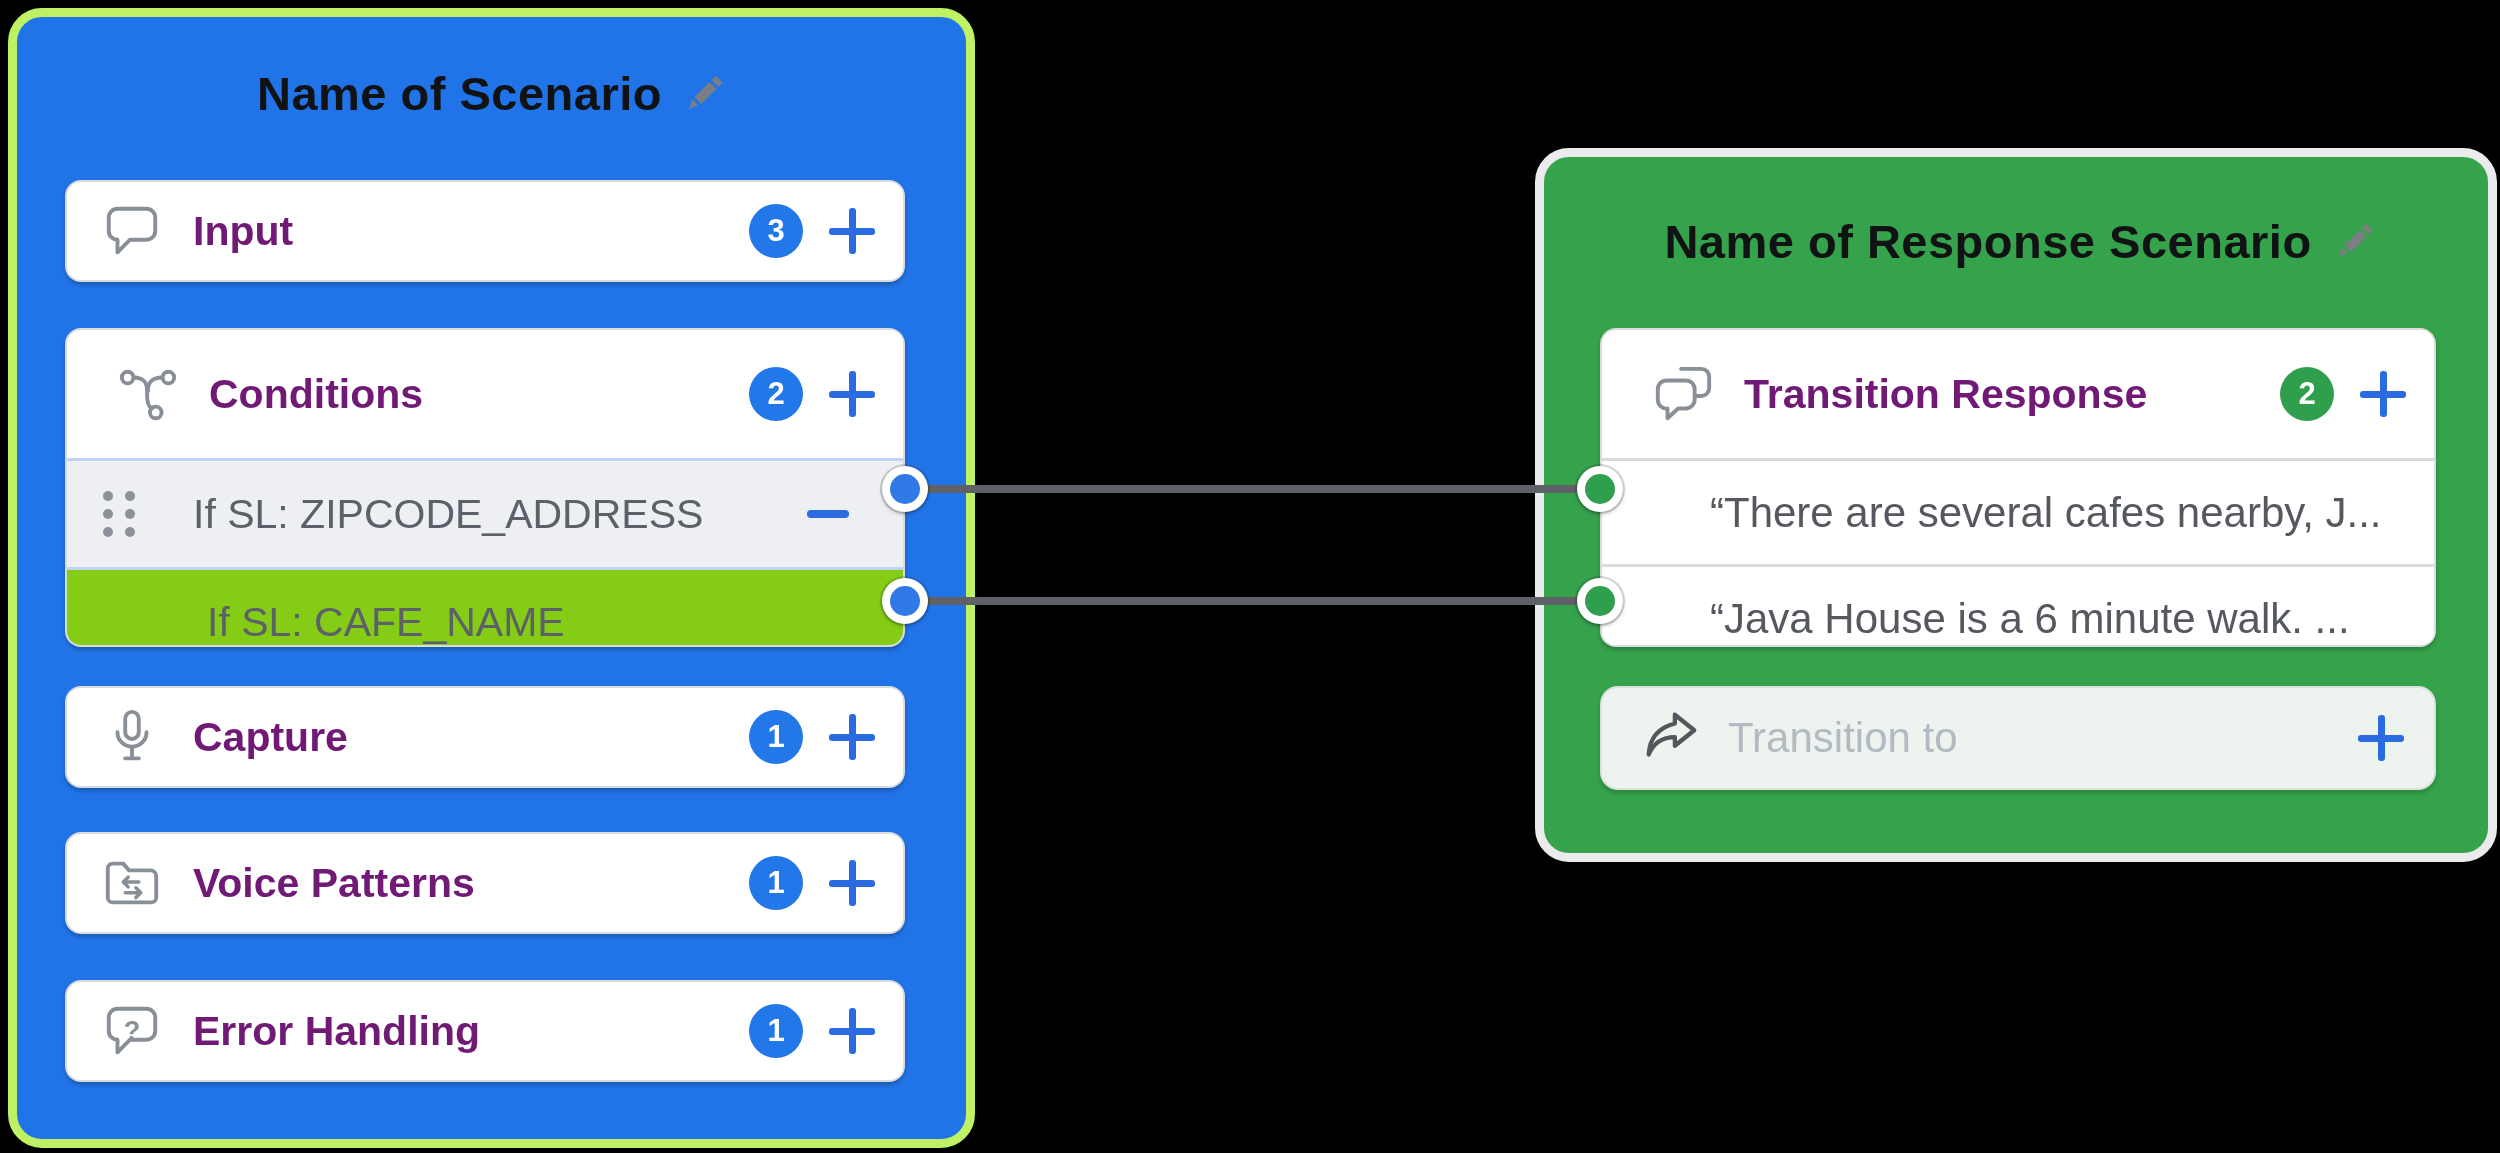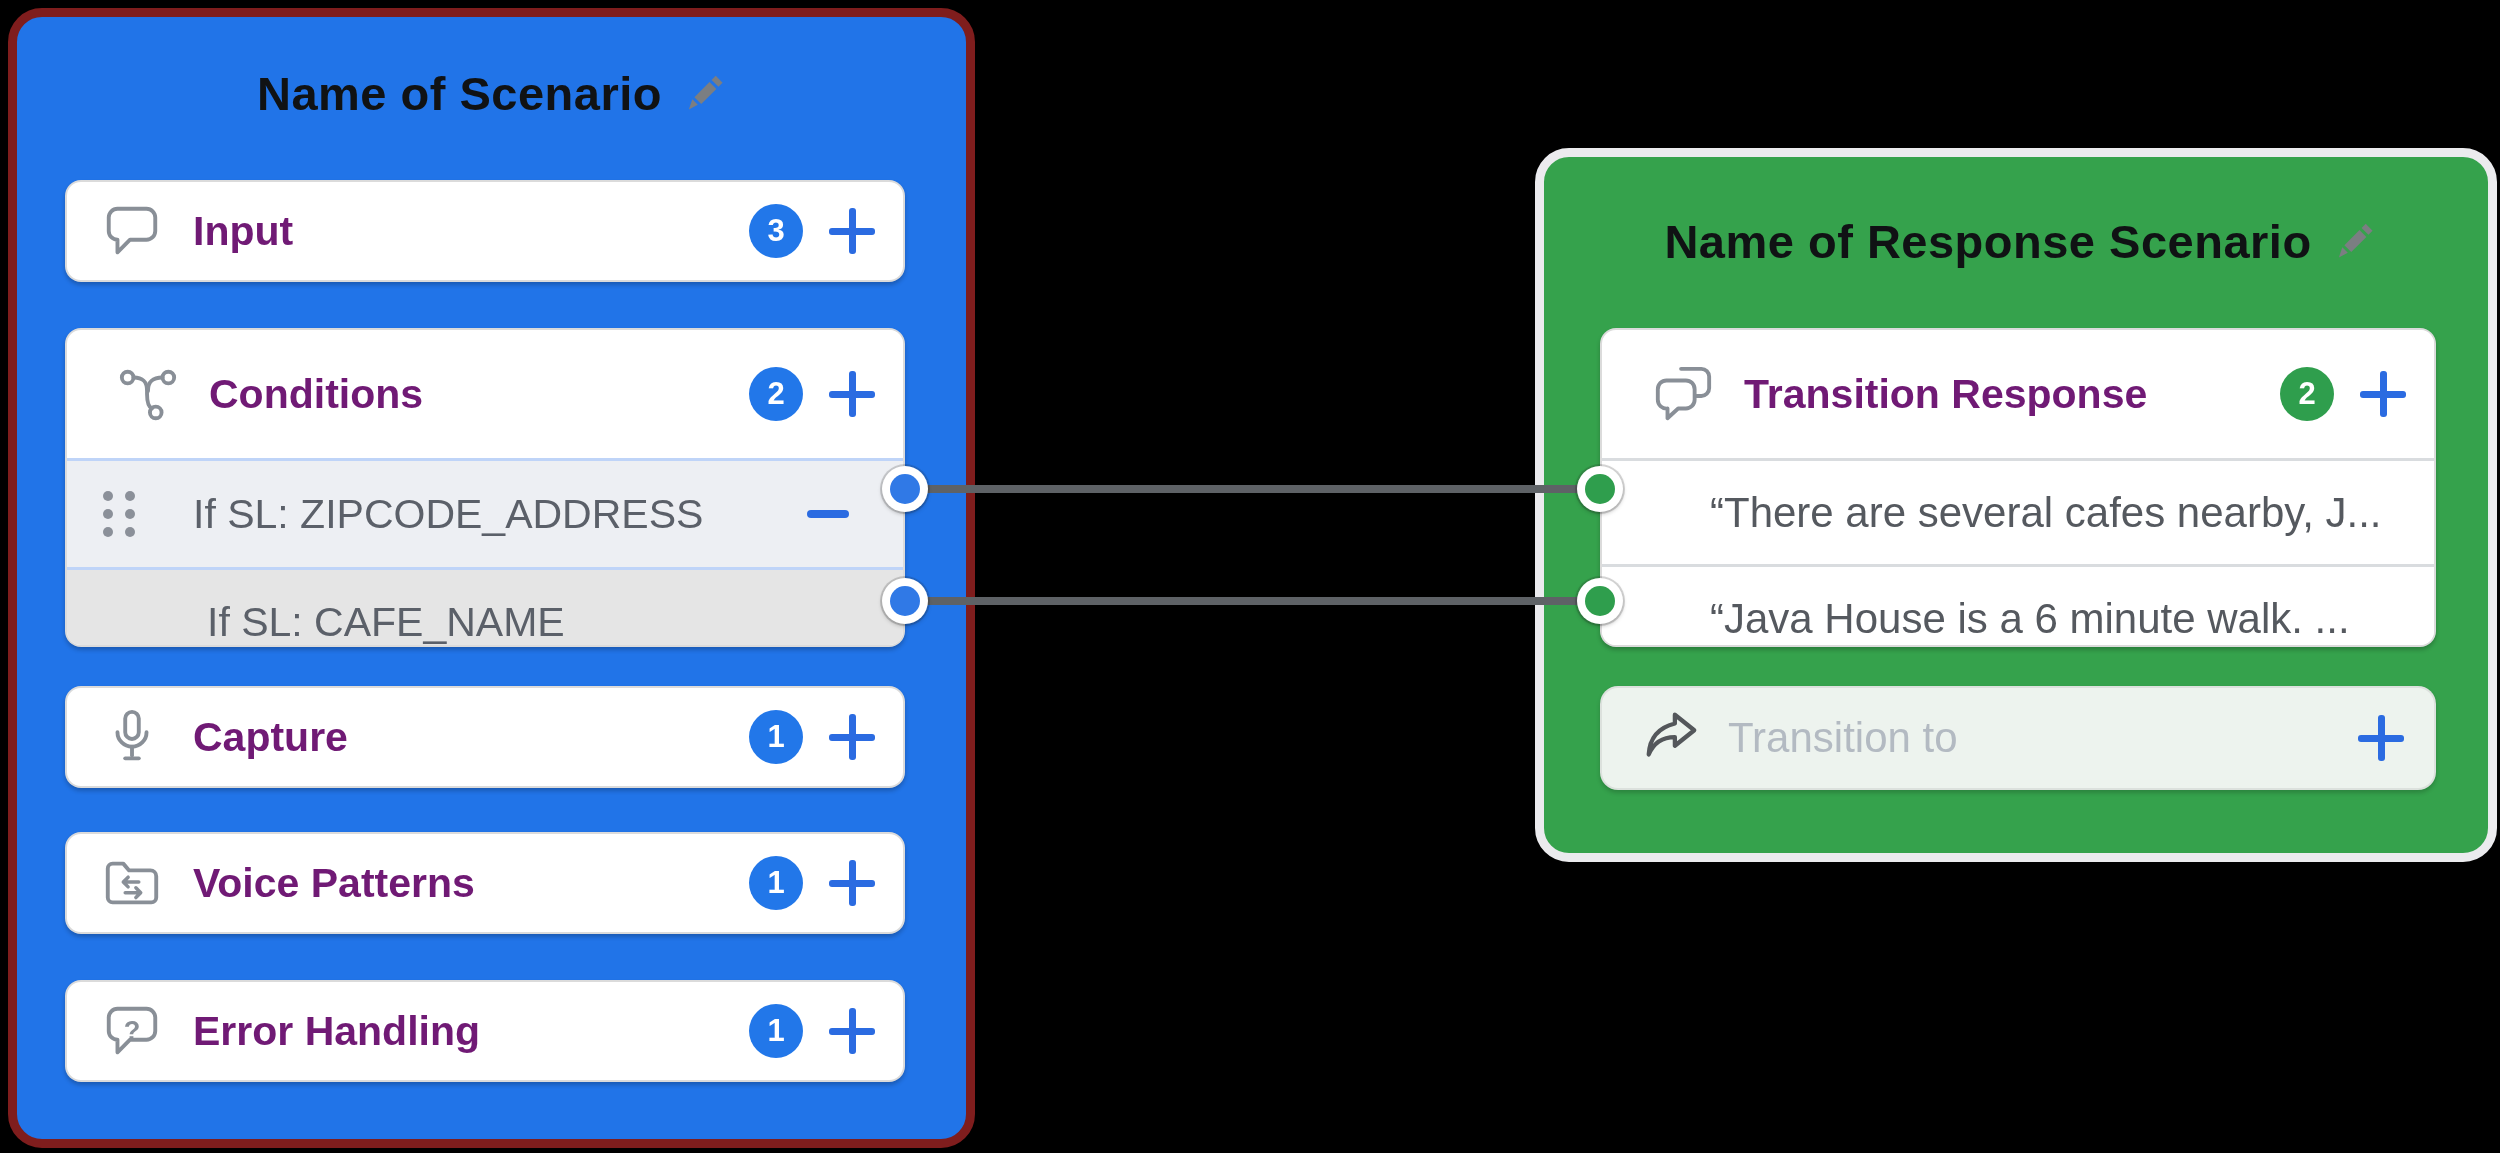--- a/index.html
+++ b/index.html
@@ -7,21 +7,21 @@
     position:relative;width:2500px;height:1153px;overflow:hidden;
     background:#000;font-family:"Liberation Sans",sans-serif;
     -webkit-font-smoothing:antialiased;
   }
   .spacer{flex:1;}
 
   
   .card{position:absolute;box-sizing:border-box;border-radius:34px;}
   #scenario-card{
     left:8px;top:8px;width:967px;height:1140px;
-    background:#2174e8;border:9px solid #7f1d1d;
+    background:#2174e8;border:9px solid #bef264;
     box-shadow:0 6px 18px rgba(0,0,0,.55);
   }
   #response-card{
     left:1535px;top:148px;width:962px;height:714px;
     background:#35a24c;border:9px solid #ebebee;
     box-shadow:0 6px 18px rgba(0,0,0,.55);
   }
 
   .card-title{
     position:absolute;left:0;right:0;display:flex;align-items:center;justify-content:center;
@@ -64,21 +64,21 @@
     box-shadow:0 3px 4px rgba(0,0,0,.22);overflow:hidden;
   }
   #conditions-group{top:311px;height:319px;}
   .group-header{height:128px;display:flex;align-items:center;padding:0 24px 0 34px;background:#fff;margin-left:16px;}
   .cond-item{display:flex;align-items:center;font-size:41px;color:#5b6069;box-sizing:border-box;}
   .cond-selected{
     height:112px;background:#edeff3;
     border-top:3px solid #bfd4f8;border-bottom:3px solid #bfd4f8;
     padding:0 24px 0 36px;
   }
-  .cond-plain{height:104px;padding:0 24px 0 140px;background:#e5e5e5;}
+  .cond-plain{height:104px;padding:0 24px 0 140px;background:#84cc16;}
   .drag-handle{
     display:grid;grid-template-columns:repeat(2,10px);grid-template-rows:repeat(3,10px);
     gap:8px 12px;margin-right:58px;flex:0 0 auto;cursor:grab;
   }
   .drag-handle i{width:10px;height:10px;border-radius:50%;background:#8b9099;}
 
   
   #response-group{position:absolute;left:56px;top:171px;width:836px;height:319px;
     box-sizing:border-box;background:#fff;border:2px solid rgba(0,0,0,.14);border-radius:16px;
     box-shadow:0 3px 4px rgba(0,0,0,.22);overflow:hidden;}

